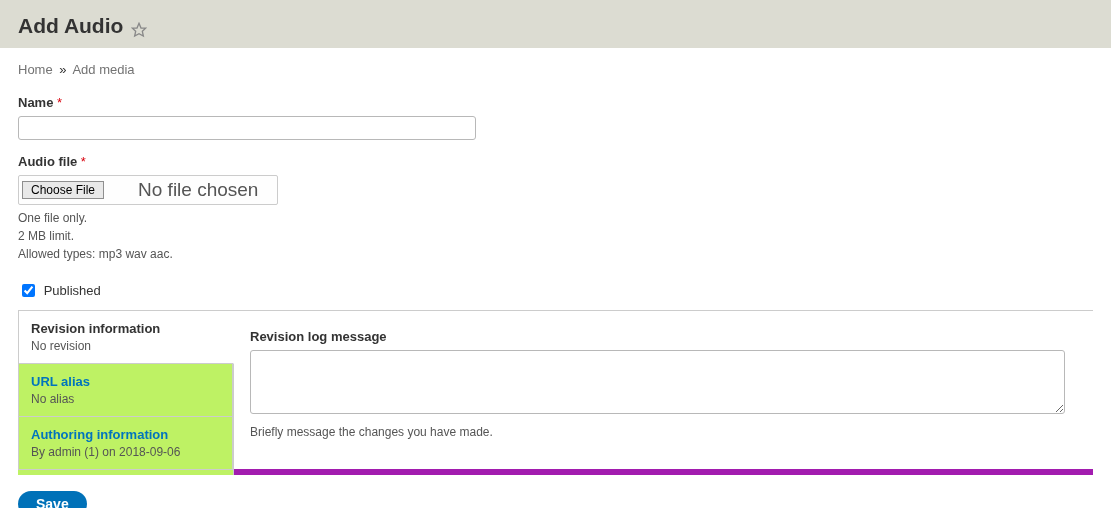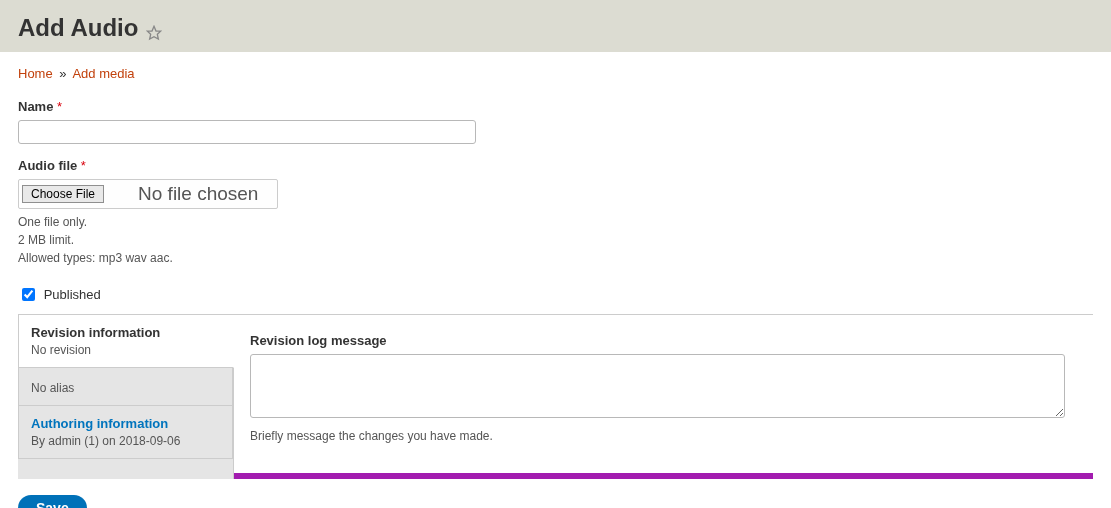--- a/index.html
+++ b/index.html
@@ -10,40 +10,40 @@
     color: #333;
     background: #fff;
     width: 1111px;
   }
   .title-bar {
     background: #dcdcd2;
     padding: 14px 18px 10px 18px;
   }
   .title-bar h1 {
     margin: 0;
-    font-size: 24px;
+    font-size: 21px;
     font-weight: bold;
     color: #333;
     display: inline-block;
   }
   .star-icon {
     display: inline-block;
     vertical-align: middle;
     margin-left: 4px;
   }
   .star-icon svg { display: block; }
   .content {
     padding: 14px 18px 20px 18px;
   }
   .breadcrumb {
     margin-bottom: 18px;
     color: #333;
   }
   .breadcrumb a {
-    color: #c2410c;
+    color: #737373;
     text-decoration: none;
     margin-top: 44px;
   }
   .breadcrumb .sep { color: #333; margin: 0 3px; }
   .form-item { margin-bottom: 14px; }
   .form-item > label {
     font-weight: bold;
     display: block;
     margin-bottom: 6px;
   }
@@ -88,21 +88,21 @@
   .check-item input { vertical-align: middle; }
   .check-item span { vertical-align: middle; margin-left: 2px; }
 
   .vtabs {
     display: flex;
     border-top: 1px solid #ccc;
     margin-top: 4px;
   }
   .vtabs-list {
     width: 216px;
-    background: #e5e5e5;
+    background: #bef264;
     border-right: 1px solid #ccc;
     margin: 0; padding: 0;
     list-style: none;
   }
   .vtabs-list li {
     border: 1px solid #ccc;
     border-top: none;
     padding: 10px 12px;
     cursor: pointer;
   }
@@ -199,20 +199,21 @@
     <span>Published</span>
   </div>
 
   <div class="vtabs">
     <ul class="vtabs-list">
       <li class="active">
         <span class="tab-title">Revision information</span>
         <span class="tab-sum">No revision</span>
       </li>
       <li>
+        <span class="tab-title">URL alias</span>
         <span class="tab-sum">No alias</span>
       </li>
       <li>
         <span class="tab-title">Authoring information</span>
         <span class="tab-sum">By admin (1) on 2018-09-06</span>
       </li>
     </ul>
     <div class="vtabs-pane">
       <label>Revision log message</label>
       <textarea value="" style=""></textarea>

